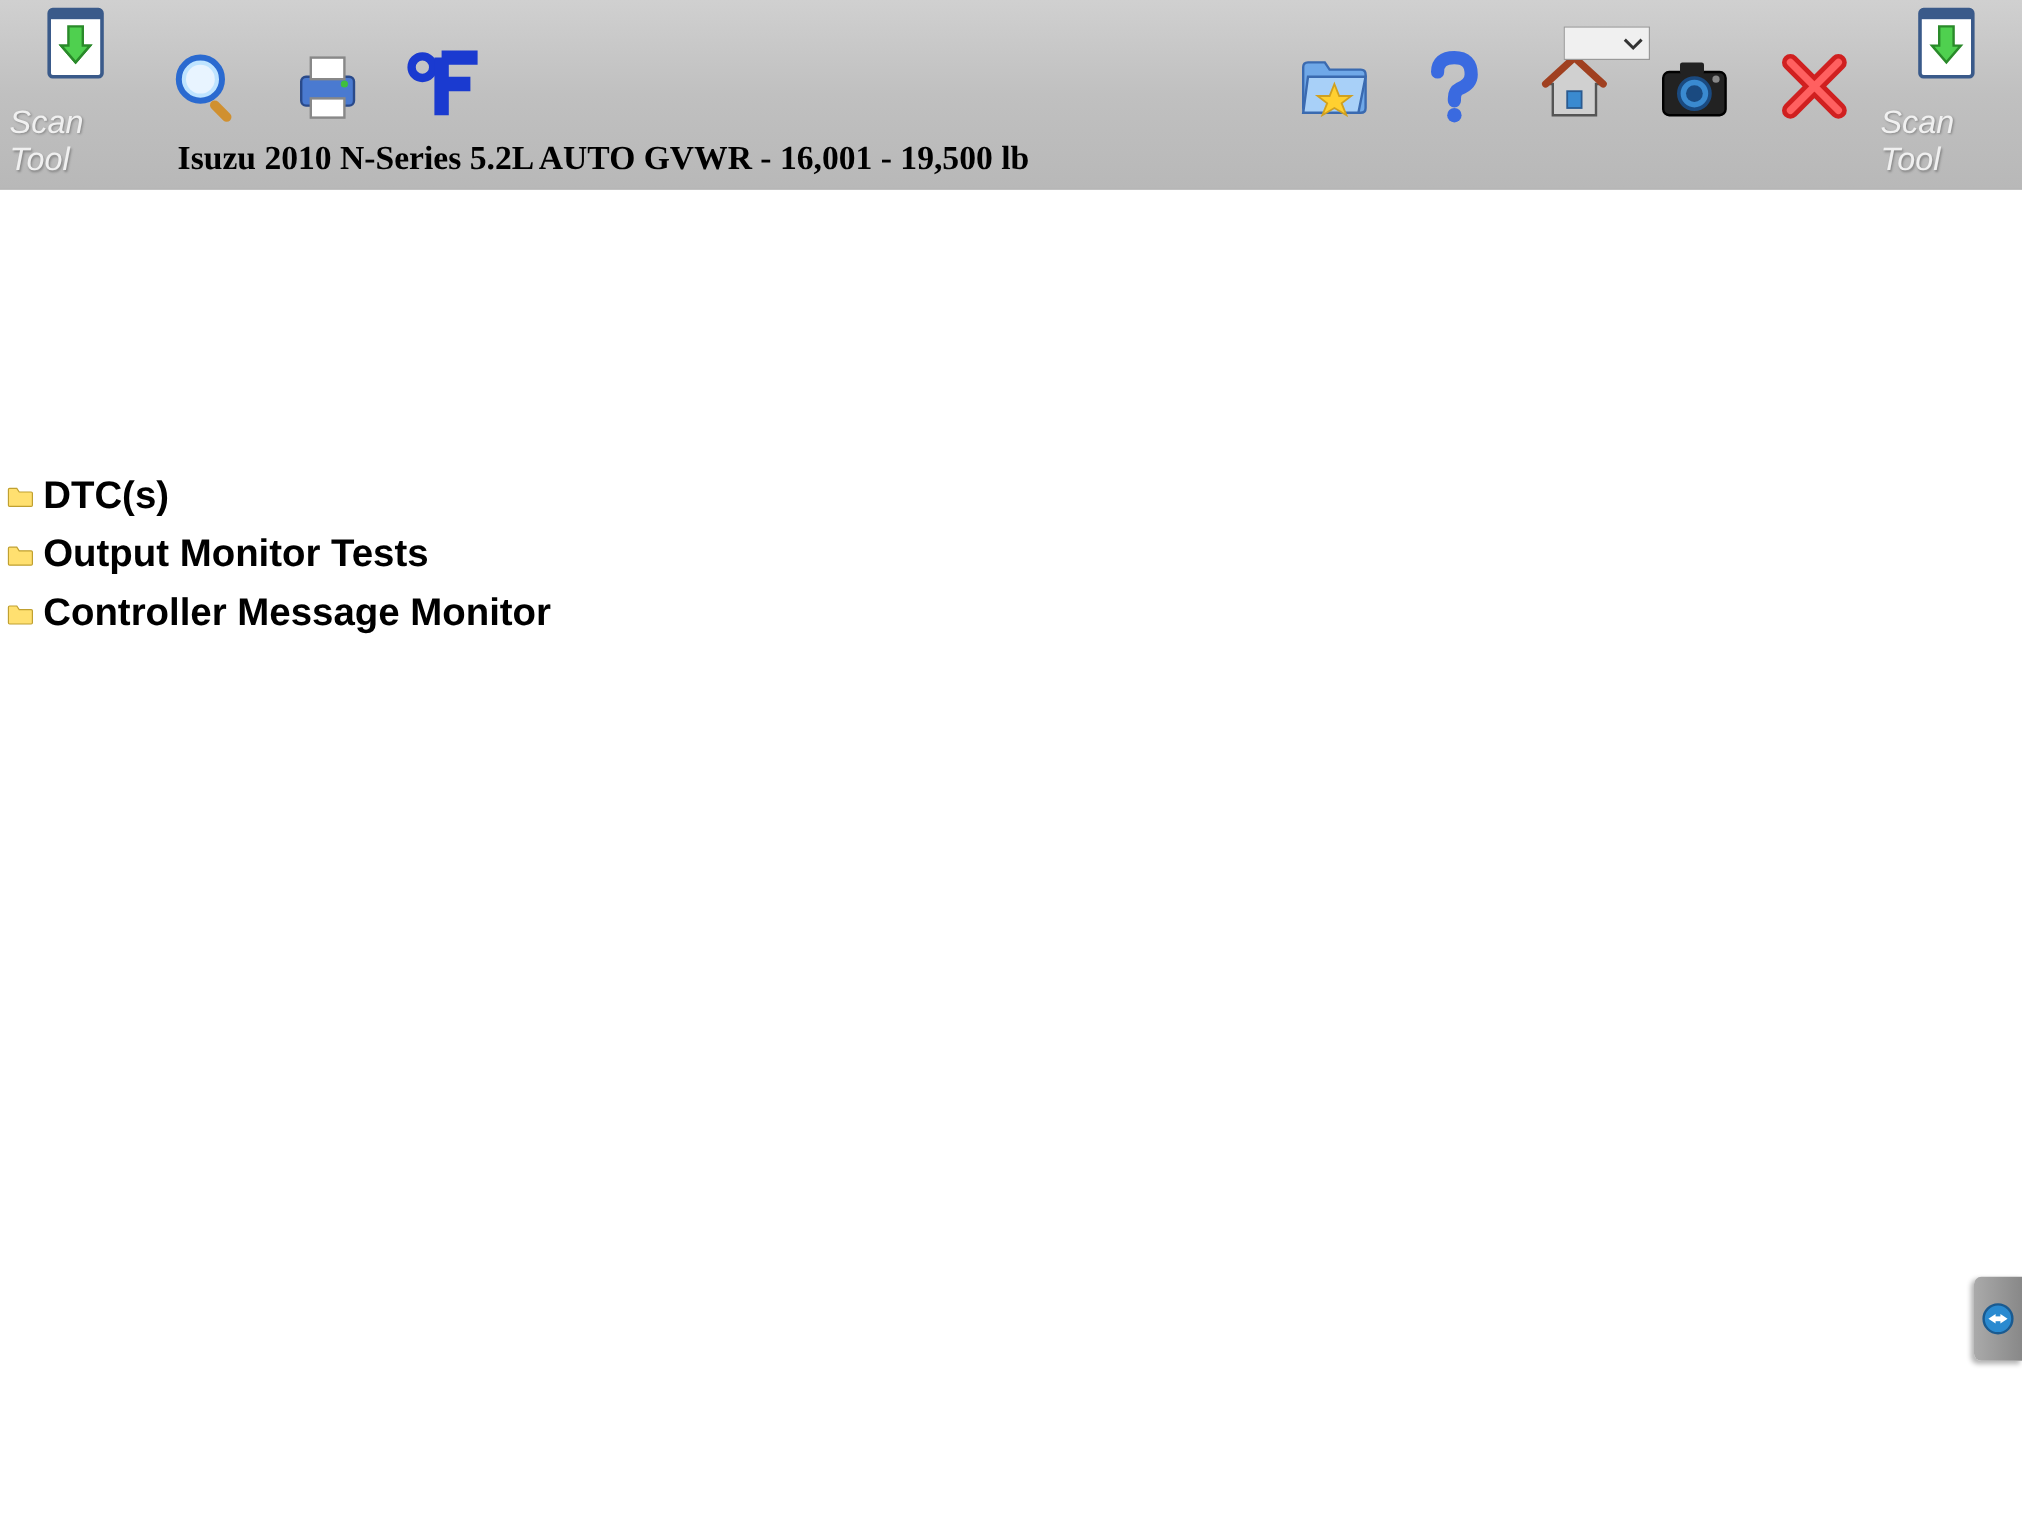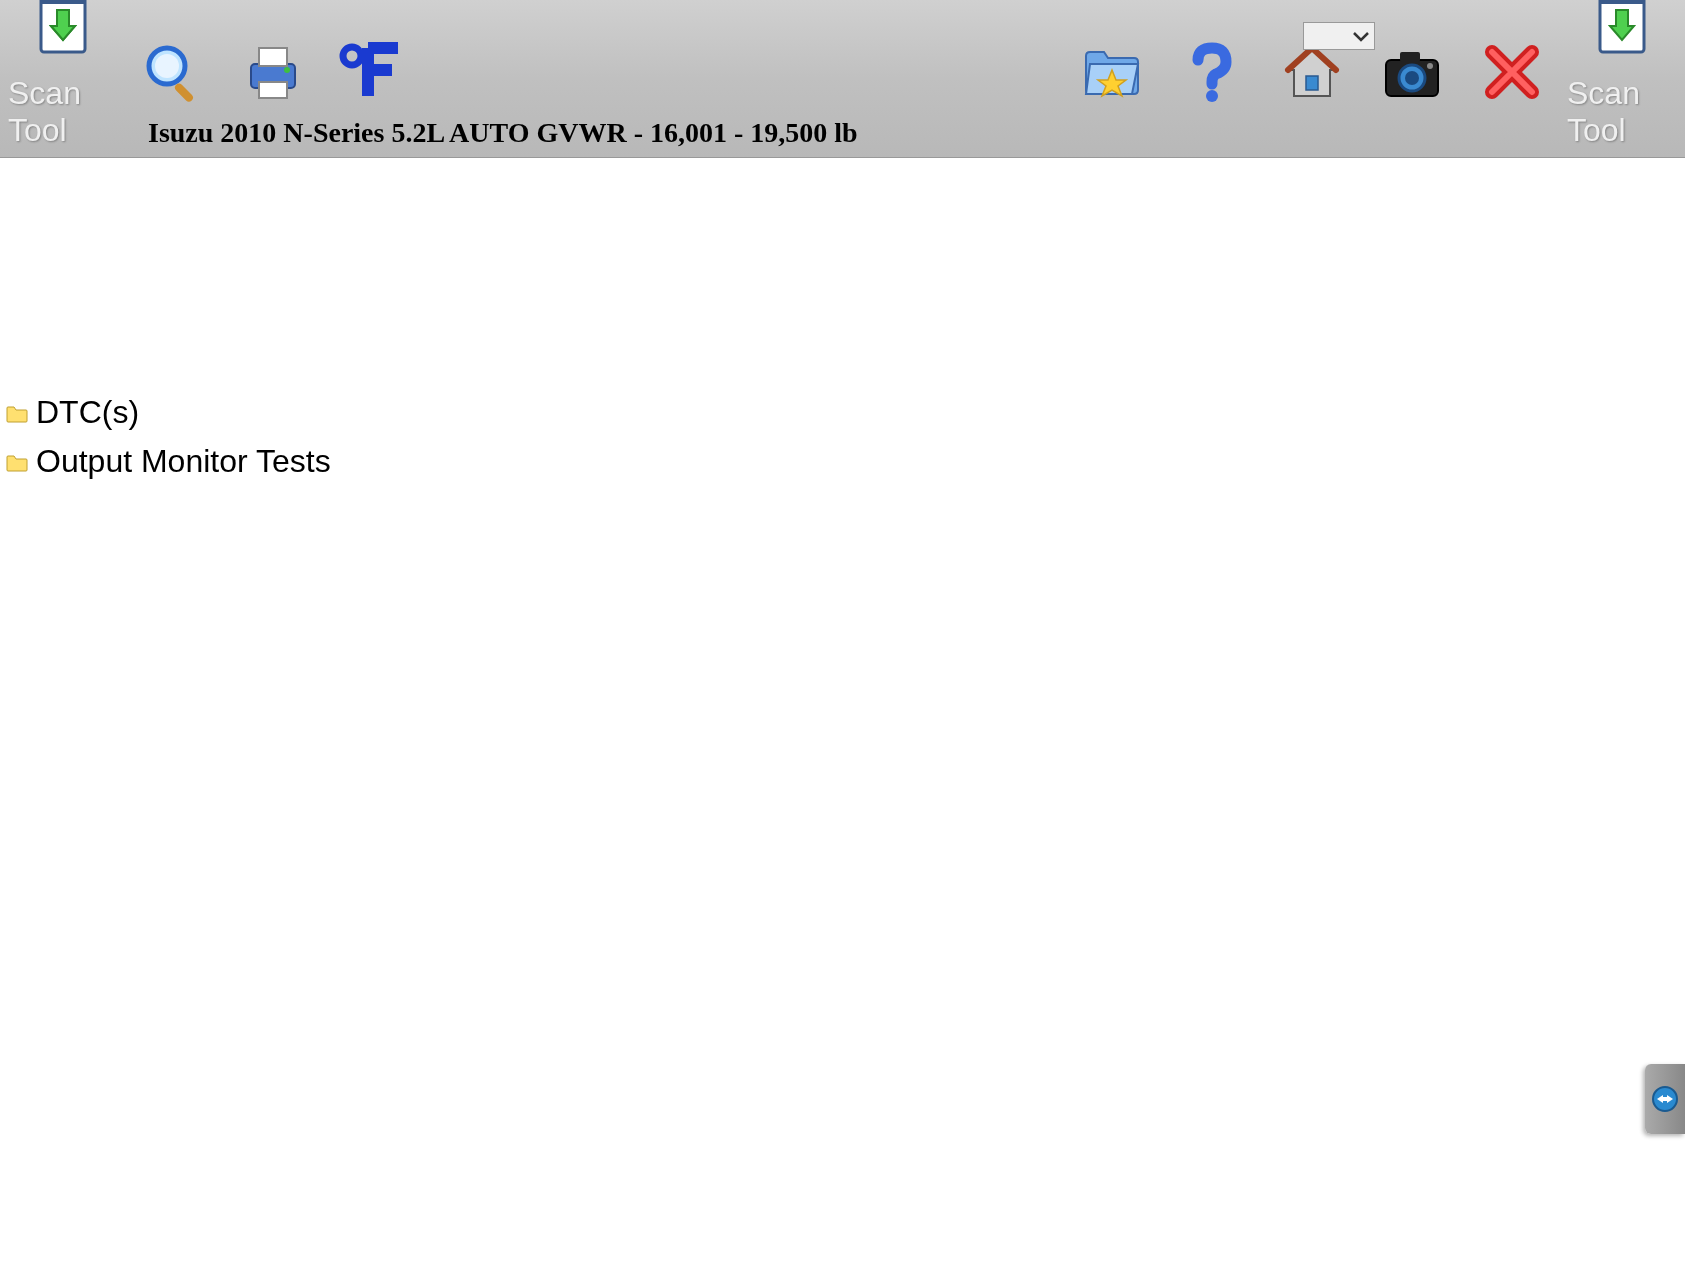--- a/index.html
+++ b/index.html
@@ -45,35 +45,37 @@
     display: flex;
     align-items: center;
     justify-content: space-between;
     padding: 0 30px;
     font-size: 28px;
     font-weight: bold;
     color: #000;
     font-family: Liberation Serif, serif;
   }
   .scan-tool-label {
-    font-size: 32px;
+    font-size: 27px;
+    font-style: italic;
     color: #f0f0f0;
     margin-top: 16px;
     text-shadow: 1px 1px 2px rgba(0,0,0,0.3);
   }
   .icon-btn {
     width: 70px;
     height: 70px;
     display: flex;
     align-items: center;
     justify-content: center;
     cursor: pointer;
   }
   .menu-area {
     padding: 230px 0 0 6px;
+    font-weight: bold;
   }
   .menu-item {
     display: flex;
     align-items: center;
     font-size: 32px;
     color: #000;
     padding: 6px 0;
     cursor: pointer;
     gap: 8px;
   }
@@ -219,20 +221,28 @@
     <span>DTC(s)</span>
   </div>
   <div class="menu-item">
     <span class="folder-icon">
       <svg width="22" height="18" viewBox="0 0 22 18">
           <path d="M1 4 L1 16 Q1 17 2 17 L20 17 Q21 17 21 16 L21 6 Q21 5 20 5 L10 5 L8 2 L2 2 Q1 2 1 3 Z" fill="#ffe070" stroke="#c0a030" stroke-width="1"></path>
         </svg>
     </span>
     <span>Output Monitor Tests</span>
   </div>
+  <div class="menu-item">
+    <span class="folder-icon">
+      <svg width="22" height="18" viewBox="0 0 22 18">
+          <path d="M1 4 L1 16 Q1 17 2 17 L20 17 Q21 17 21 16 L21 6 Q21 5 20 5 L10 5 L8 2 L2 2 Q1 2 1 3 Z" fill="#ffe070" stroke="#c0a030" stroke-width="1"></path>
+        </svg>
+    </span>
+    <span>Controller Message Monitor</span>
+  </div>
 </div>
 
 <div class="side-tab">
   <svg width="28" height="28" viewBox="0 0 28 28">
     <circle cx="14" cy="14" r="12" fill="#2a8ad0" stroke="#1a5a90" stroke-width="2"></circle>
     <path d="M6 14 L12 10 L12 18 Z M22 14 L16 10 L16 18 Z" fill="#fff"></path>
     <rect x="11" y="12" width="6" height="4" fill="#fff"></rect>
   </svg>
 </div>
 

